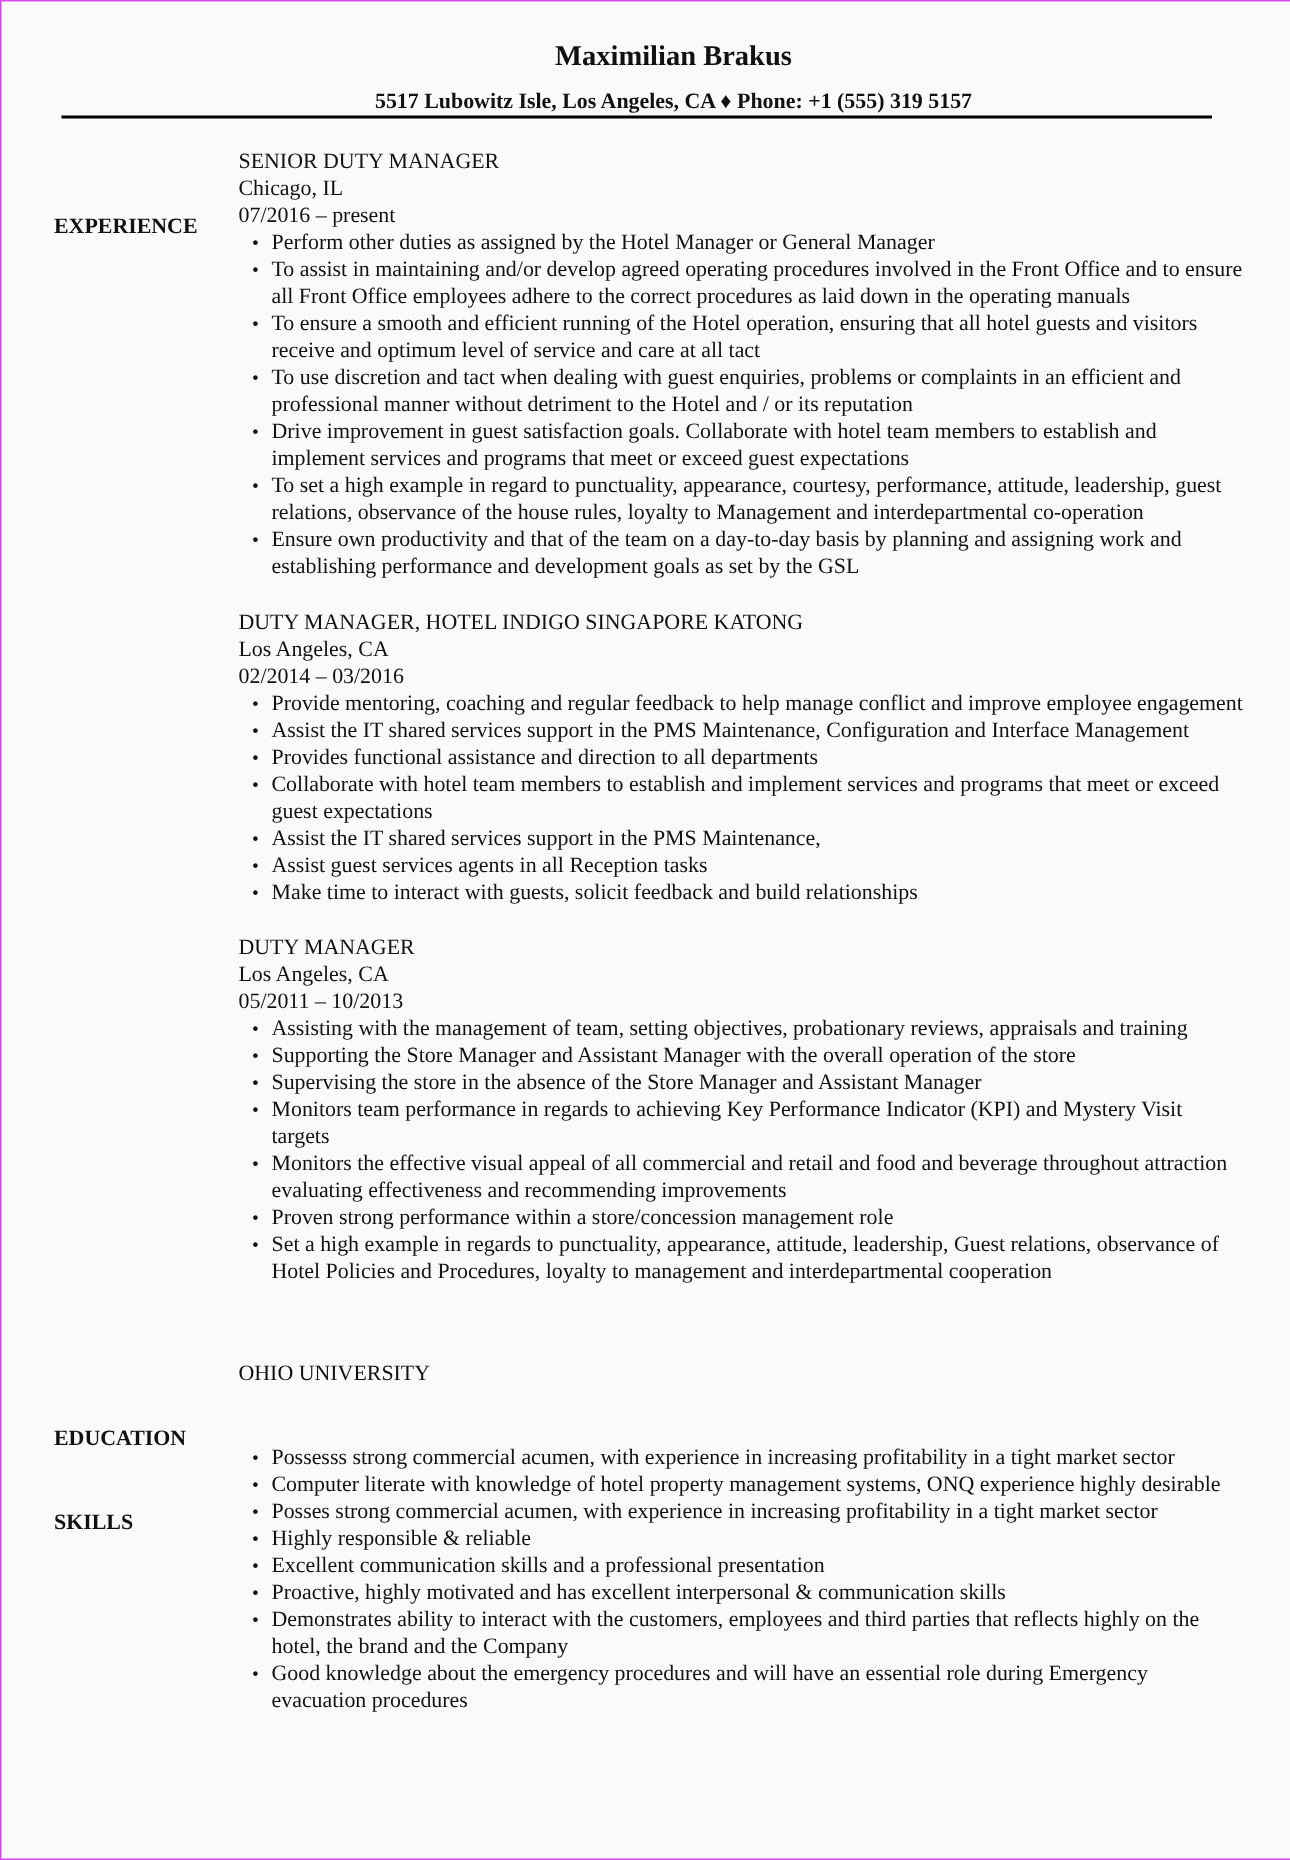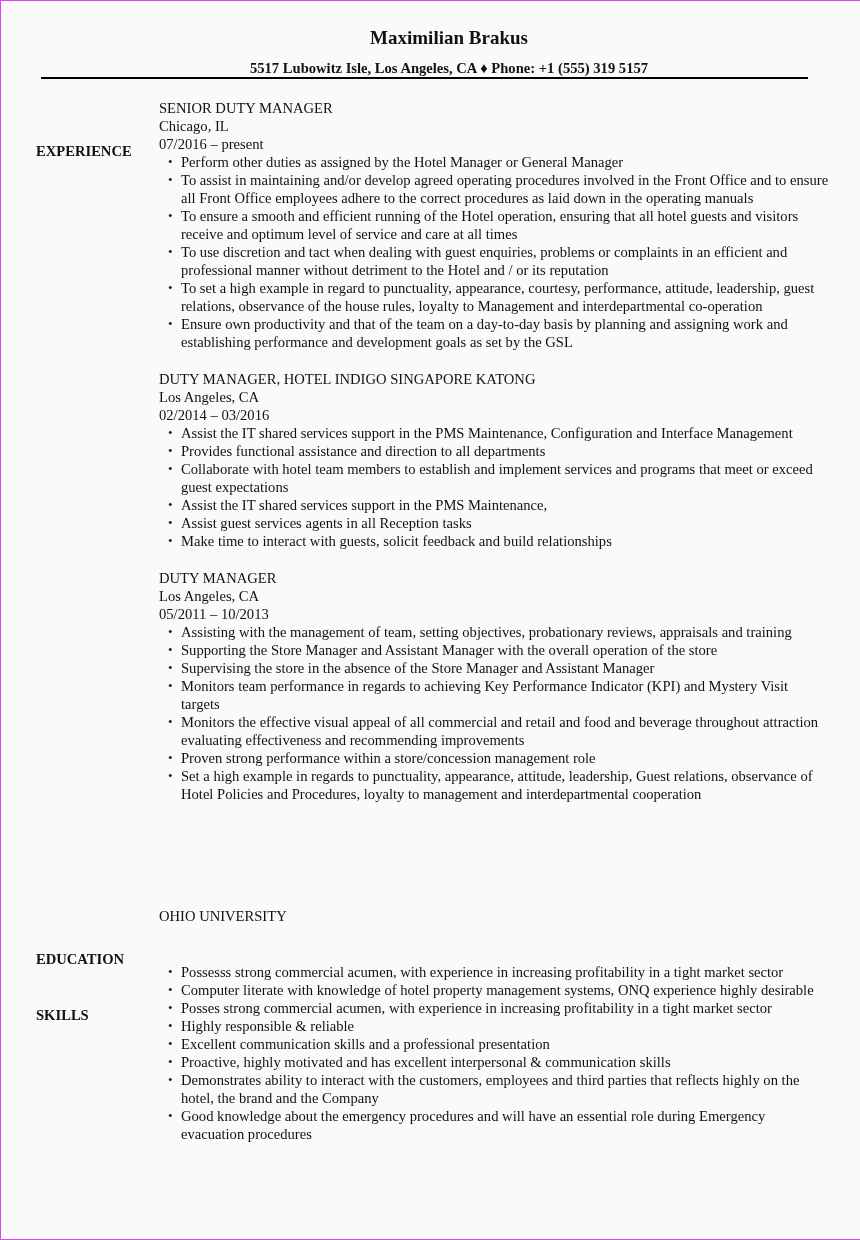--- a/index.html
+++ b/index.html
@@ -111,32 +111,34 @@
     <div class="section-label">EXPERIENCE</div>
     <div class="section-body">
 
       <div class="job">
         <div class="job-title">Senior Duty Manager</div>
         <div class="job-location">Chicago, IL</div>
         <div class="job-dates">07/2016 – present</div>
         <ul class="bullets">
           <li>Perform other duties as assigned by the Hotel Manager or General Manager</li>
           <li>To assist in maintaining and/or develop agreed operating procedures involved in the Front Office and to ensure all Front Office employees adhere to the correct procedures as laid down in the operating manuals</li>
-          <li>To ensure a smooth and efficient running of the Hotel operation, ensuring that all hotel guests and visitors receive and optimum level of service and care at all times</li>
+          <li>To ensure a smooth and efficient running of the Hotel operation, ensuring that all hotel guests and visitors receive and optimum level of service and care at all tact</li>
           <li>To use discretion and tact when dealing with guest enquiries, problems or complaints in an efficient and professional manner without detriment to the Hotel and / or its reputation</li>
+          <li>Drive improvement in guest satisfaction goals. Collaborate with hotel team members to establish and implement services and programs that meet or exceed guest expectations</li>
           <li>To set a high example in regard to punctuality, appearance, courtesy, performance, attitude, leadership, guest relations, observance of the house rules, loyalty to Management and interdepartmental co-operation</li>
           <li>Ensure own productivity and that of the team on a day-to-day basis by planning and assigning work and establishing performance and development goals as set by the GSL</li>
         </ul>
       </div>
 
       <div class="job">
         <div class="job-title">Duty Manager, Hotel Indigo Singapore Katong</div>
         <div class="job-location">Los Angeles, CA</div>
         <div class="job-dates">02/2014 – 03/2016</div>
         <ul class="bullets">
+          <li>Provide mentoring, coaching and regular feedback to help manage conflict and improve employee engagement</li>
           <li>Assist the IT shared services support in the PMS Maintenance, Configuration and Interface Management</li>
           <li>Provides functional assistance and direction to all departments</li>
           <li>Collaborate with hotel team members to establish and implement services and programs that meet or exceed guest expectations</li>
           <li>Assist the IT shared services support in the PMS Maintenance,</li>
           <li>Assist guest services agents in all Reception tasks</li>
           <li>Make time to interact with guests, solicit feedback and build relationships</li>
         </ul>
       </div>
 
       <div class="job">

